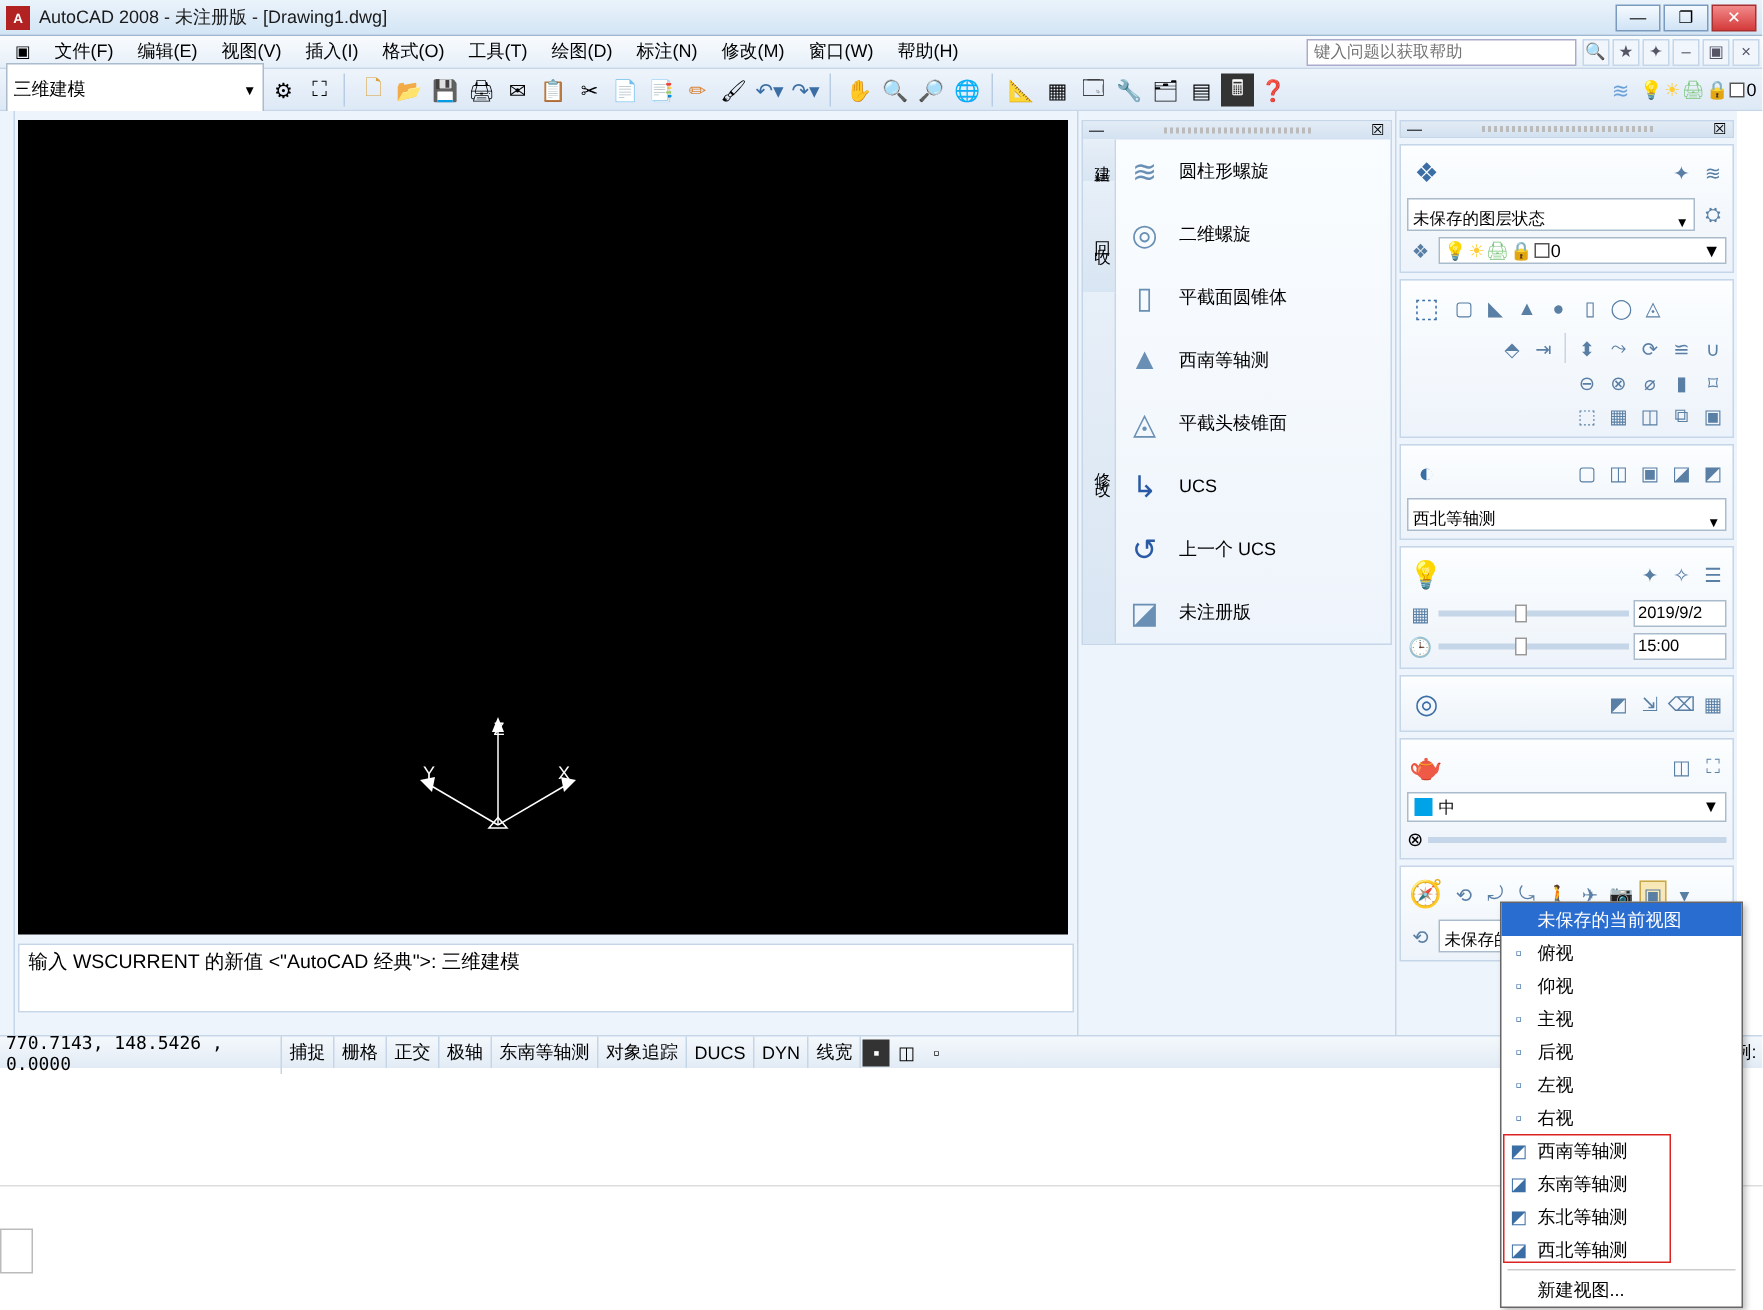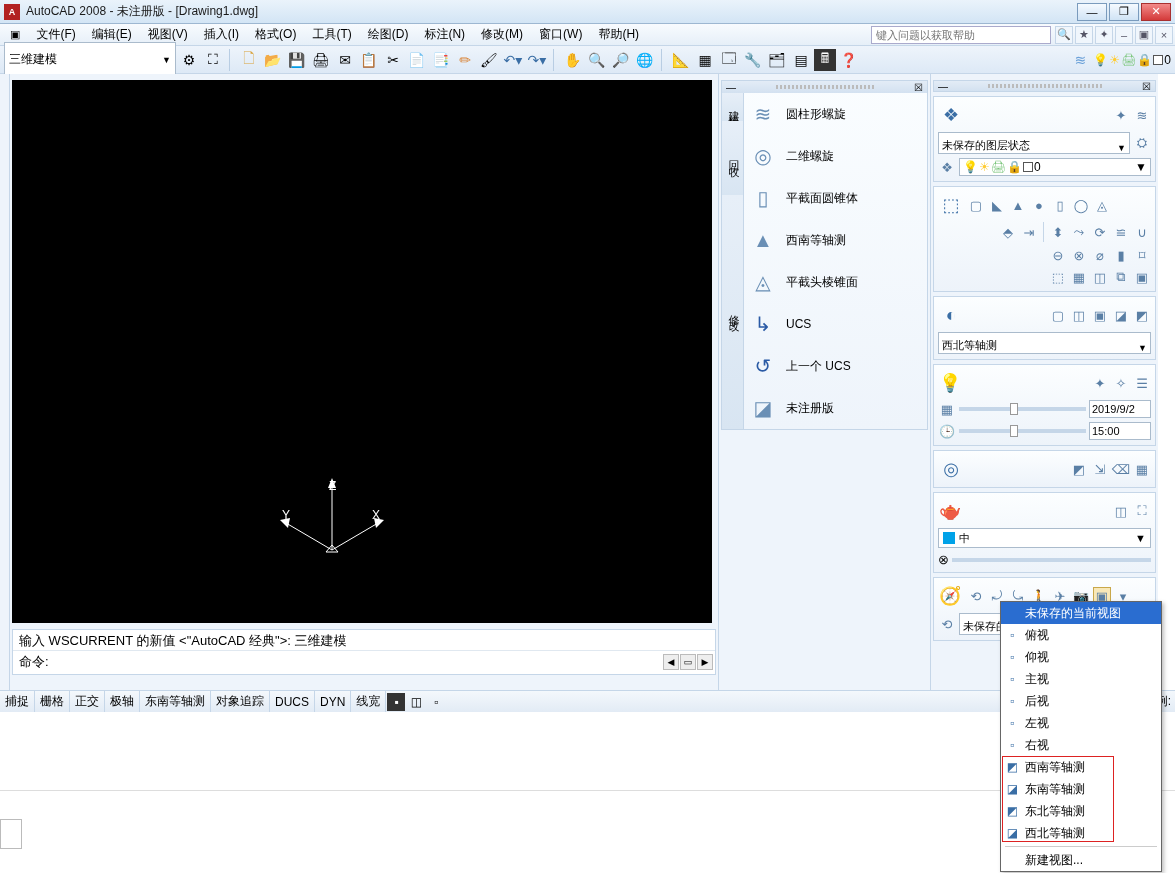--- a/index.html
+++ b/index.html
@@ -196,29 +196,20 @@
           <polygon points="74,122 86,122 80,115" fill="none" stroke="#fff"></polygon>
         </svg>
         <span class="axis-z">Z</span>
         <span class="axis-y">Y</span>
         <span class="axis-x">X</span>
       </div>
     </div>
     <div class="canvas-pad"></div>
     <div class="cmdwin">
       <div class="cmd-history">输入 WSCURRENT 的新值 &lt;"AutoCAD 经典"&gt;: 三维建模</div>
-      <div class="cmd-row">
-        <span class="cmd-label">命令:</span>
-        <input class="cmd-input" style="">
-        <div class="cmd-scroll">
-          <div class="sbtn">◀</div>
-          <div class="sbtn">▭</div>
-          <div class="sbtn">▶</div>
-        </div>
-      </div>
     </div>
   </div>
 
   <div class="panel-col">
     <div class="tool-panel">
       <div class="tool-panel-header">
         <span>—</span>
         <div class="gripline"></div>
         <span>☒</span>
       </div>
@@ -430,20 +421,21 @@
               <span>未保存的当前视图</span>
               <span class="arrow">▼</span>
             </div>
         </div>
       </div>
     </div>
   </div>
 </div>
 
 <div class="statusbar">
+  <div class="coords">770.7143, 148.5426 , 0.0000</div>
   <div class="toggle">捕捉</div>
   <div class="toggle">栅格</div>
   <div class="toggle">正交</div>
   <div class="toggle">极轴</div>
   <div class="toggle">东南等轴测</div>
   <div class="toggle">对象追踪</div>
   <div class="toggle">DUCS</div>
   <div class="toggle">DYN</div>
   <div class="toggle">线宽</div>
   <div class="sb-icon" style="background:#333;color:#fff">▪</div>

